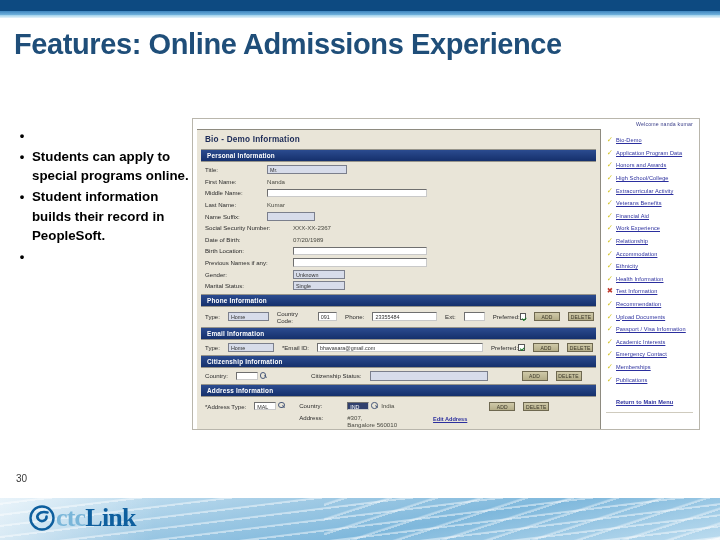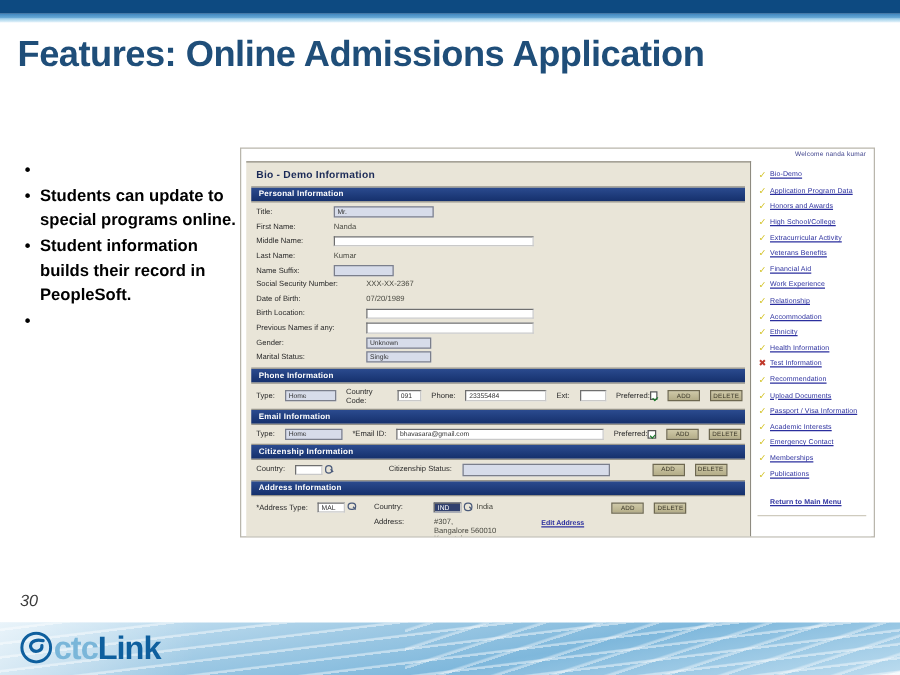--- a/index.html
+++ b/index.html
@@ -30,21 +30,21 @@
   .bullet-row { display:flex; align-items:flex-start; margin-bottom:2px; }
   .bullet-dot {
     width:20px; flex:0 0 20px; text-align:center;
     font-size:13px; line-height:19px; color:#000; font-weight:bold;
   }
   .bullet-text {
     font-size:13.3px; line-height:19.2px; font-weight:bold; color:#000;
   }
   .page-num {
     position:absolute; left:16px; top:473px;
-    font-size:13px; color:#3a3a3a;font-style:italic;
+    font-size:10px; color:#3a3a3a;
   }
 
   
   .shot {
     position:absolute; left:192px; top:118px; width:508px; height:312px;
     background:#ffffff; border:1px solid #b9b6ac; overflow:hidden;
     filter: blur(0.18px);
   }
   .shot-welcome {
     position:absolute; right:6px; top:2px;
@@ -157,47 +157,47 @@
       repeating-linear-gradient(-7deg, rgba(255,255,255,0.45) 0px, rgba(255,255,255,0.45) 1.5px, rgba(255,255,255,0) 2.5px, rgba(255,255,255,0) 11px);
     pointer-events:none;
   }
   .footer:after {
     content:""; position:absolute; right:-5%; top:-40%; width:60%; height:180%;
     background:
       repeating-linear-gradient(-18deg, rgba(255,255,255,0.4) 0px, rgba(255,255,255,0.4) 1.5px, rgba(255,255,255,0) 3px, rgba(255,255,255,0) 14px);
     pointer-events:none;
   }
   .logo {
-    position:absolute; left:16px; top:7px; display:flex; align-items:flex-start; z-index:5;
+    position:absolute; left:29px; top:7px; display:flex; align-items:flex-start; z-index:5;font-family:Liberation Serif, serif;
   }
   .logo-mark {
     width:26px; height:26px; position:relative; margin-right:1px;
   }
   .logo-text {
     font-size:26px; font-weight:bold; letter-spacing:-0.8px; line-height:26px;
   }
   .logo-ctc { color:#7ab6d9; }
   .logo-link { color:#0e5f9e; }
 </style>
 </head>
 <body>
 
 <div class="topbar-dark"></div>
 <div class="topbar-mid"></div>
 <div class="topbar-light"></div>
 
-<div class="slide-title">Features: Online Admissions Application</div>
+<div class="slide-title">Features: Online Admissions Experience</div>
 
 <div class="bullets">
   <div class="bullet-row">
     <span class="bullet-dot">•</span>
   </div>
   <div class="bullet-row">
     <span class="bullet-dot">•</span>
-    <span class="bullet-text">Students can update to special programs online.</span>
+    <span class="bullet-text">Students can apply to special programs online.</span>
   </div>
   <div class="bullet-row">
     <span class="bullet-dot">•</span>
     <span class="bullet-text">Student information builds their record in PeopleSoft.</span>
   </div>
   <div class="bullet-row">
     <span class="bullet-dot">•</span>
   </div>
 </div>
 <div class="page-num">30</div>

